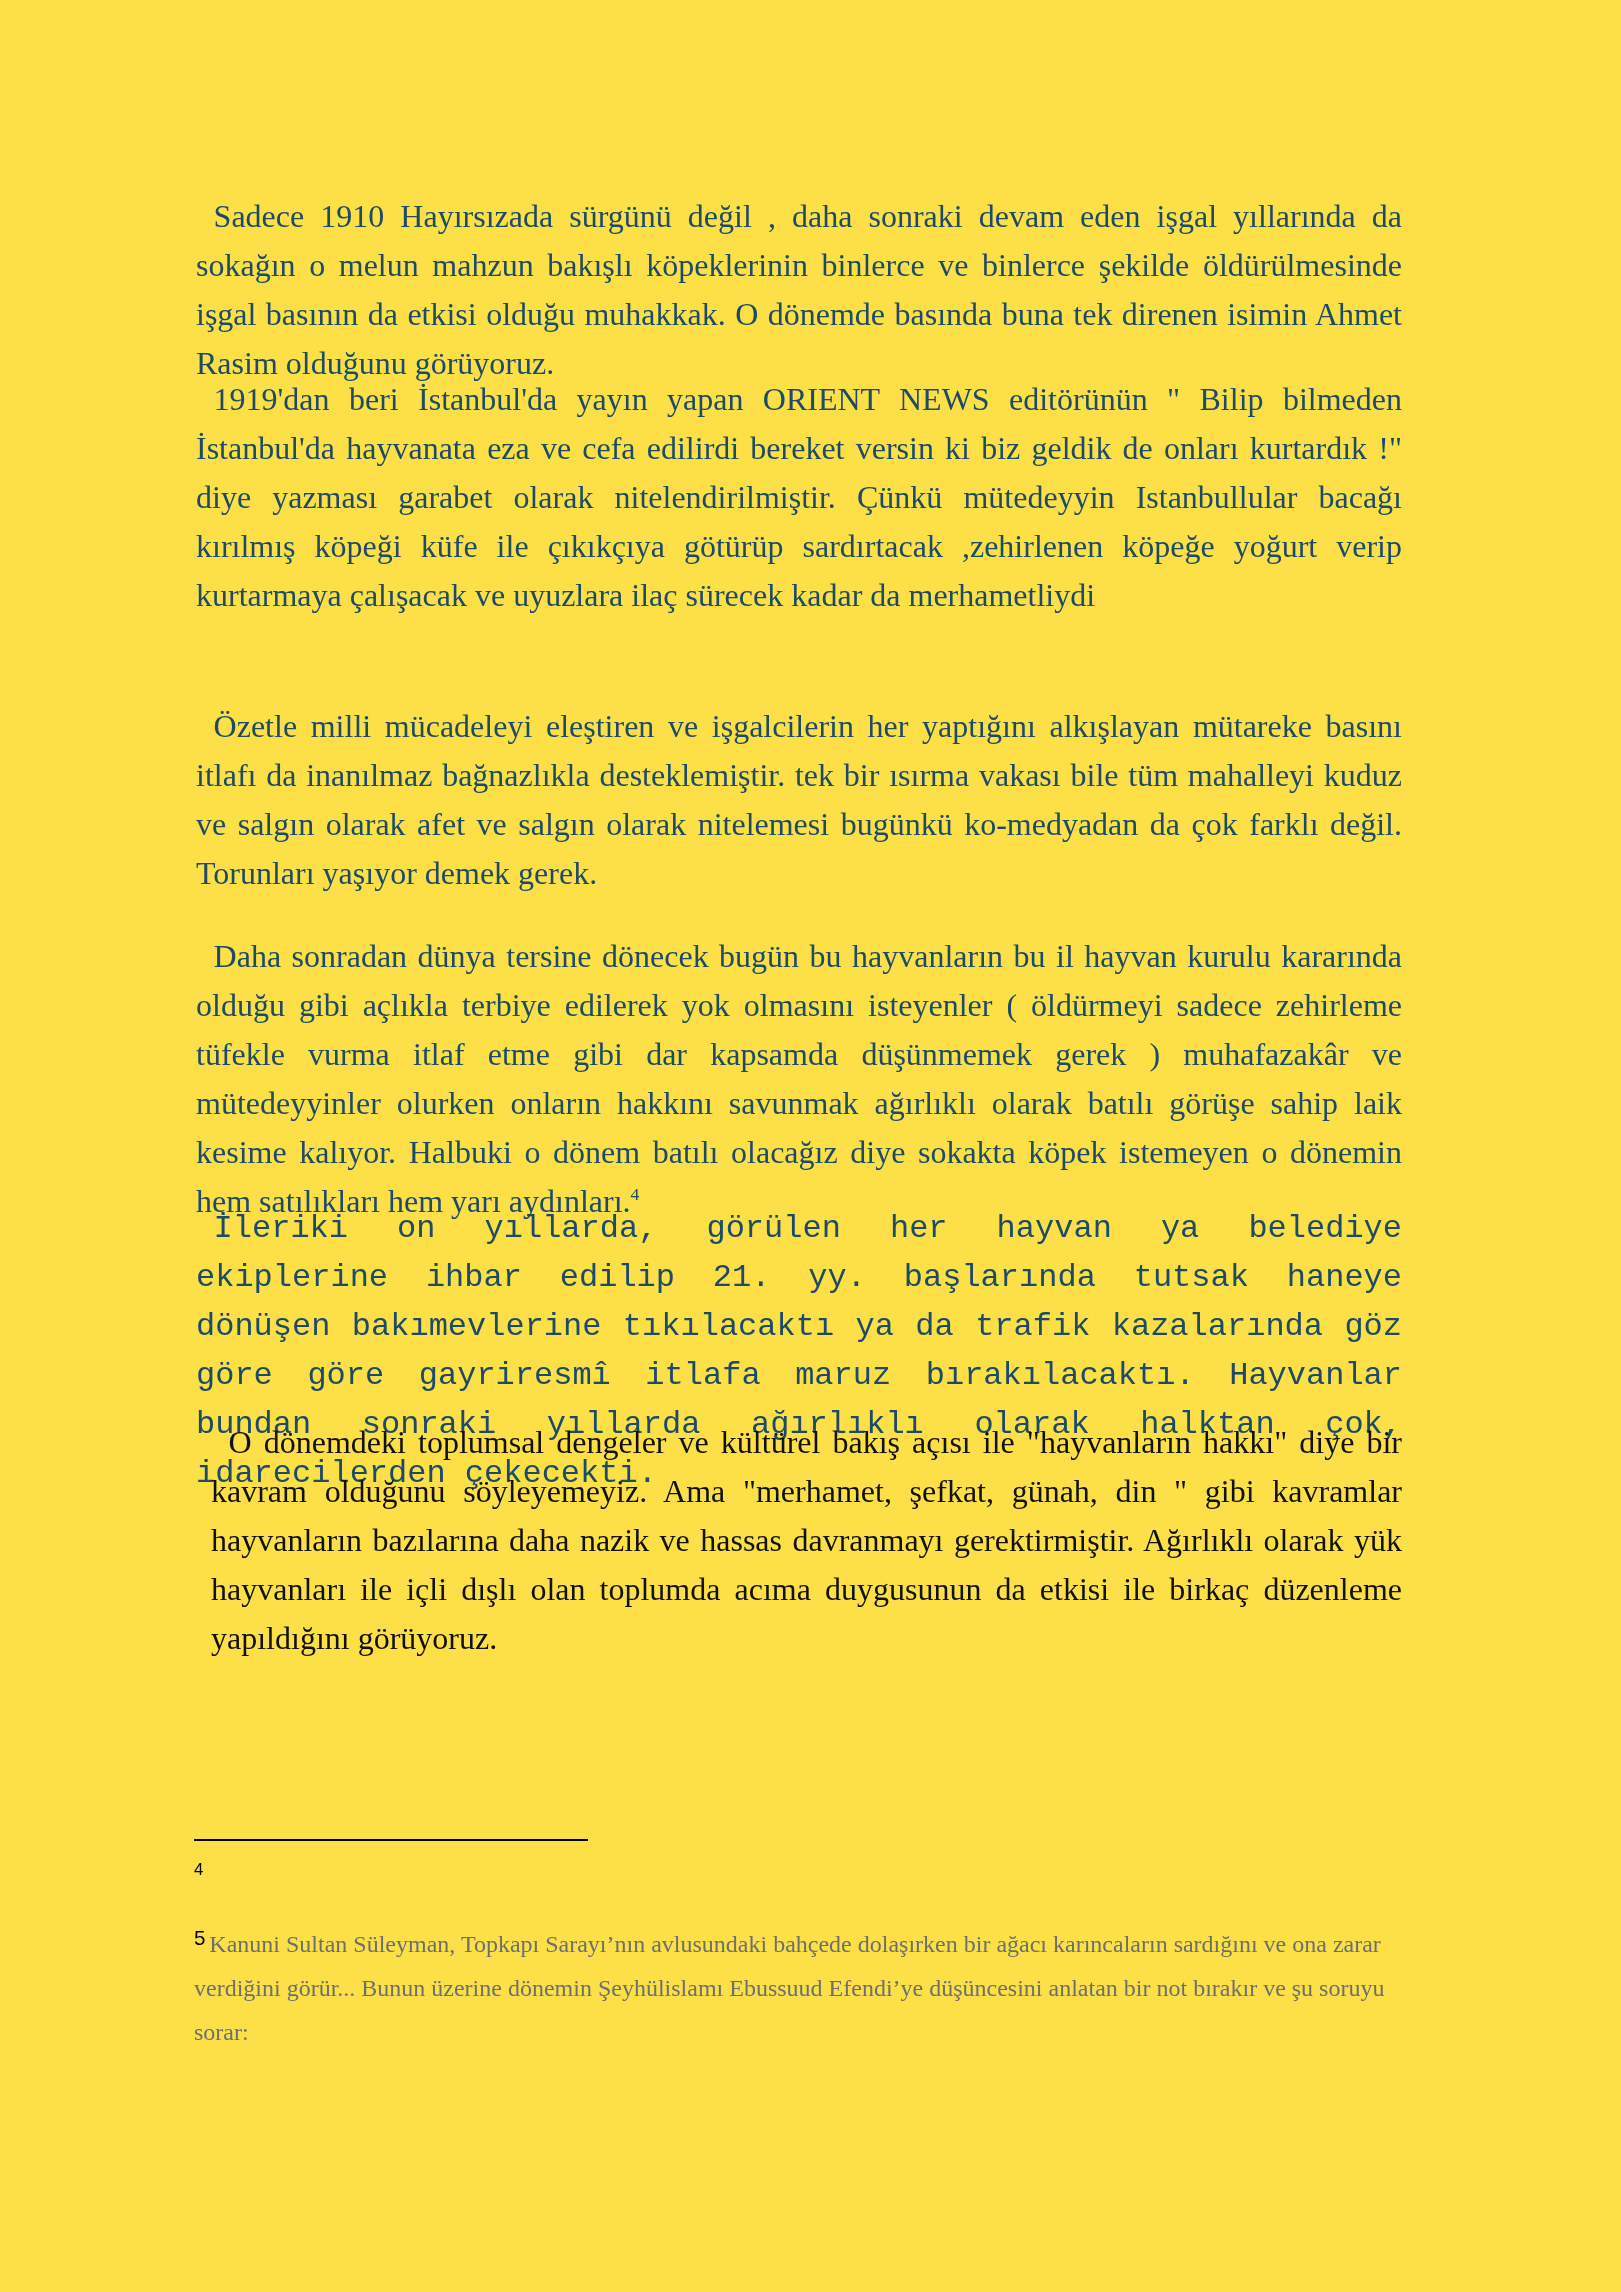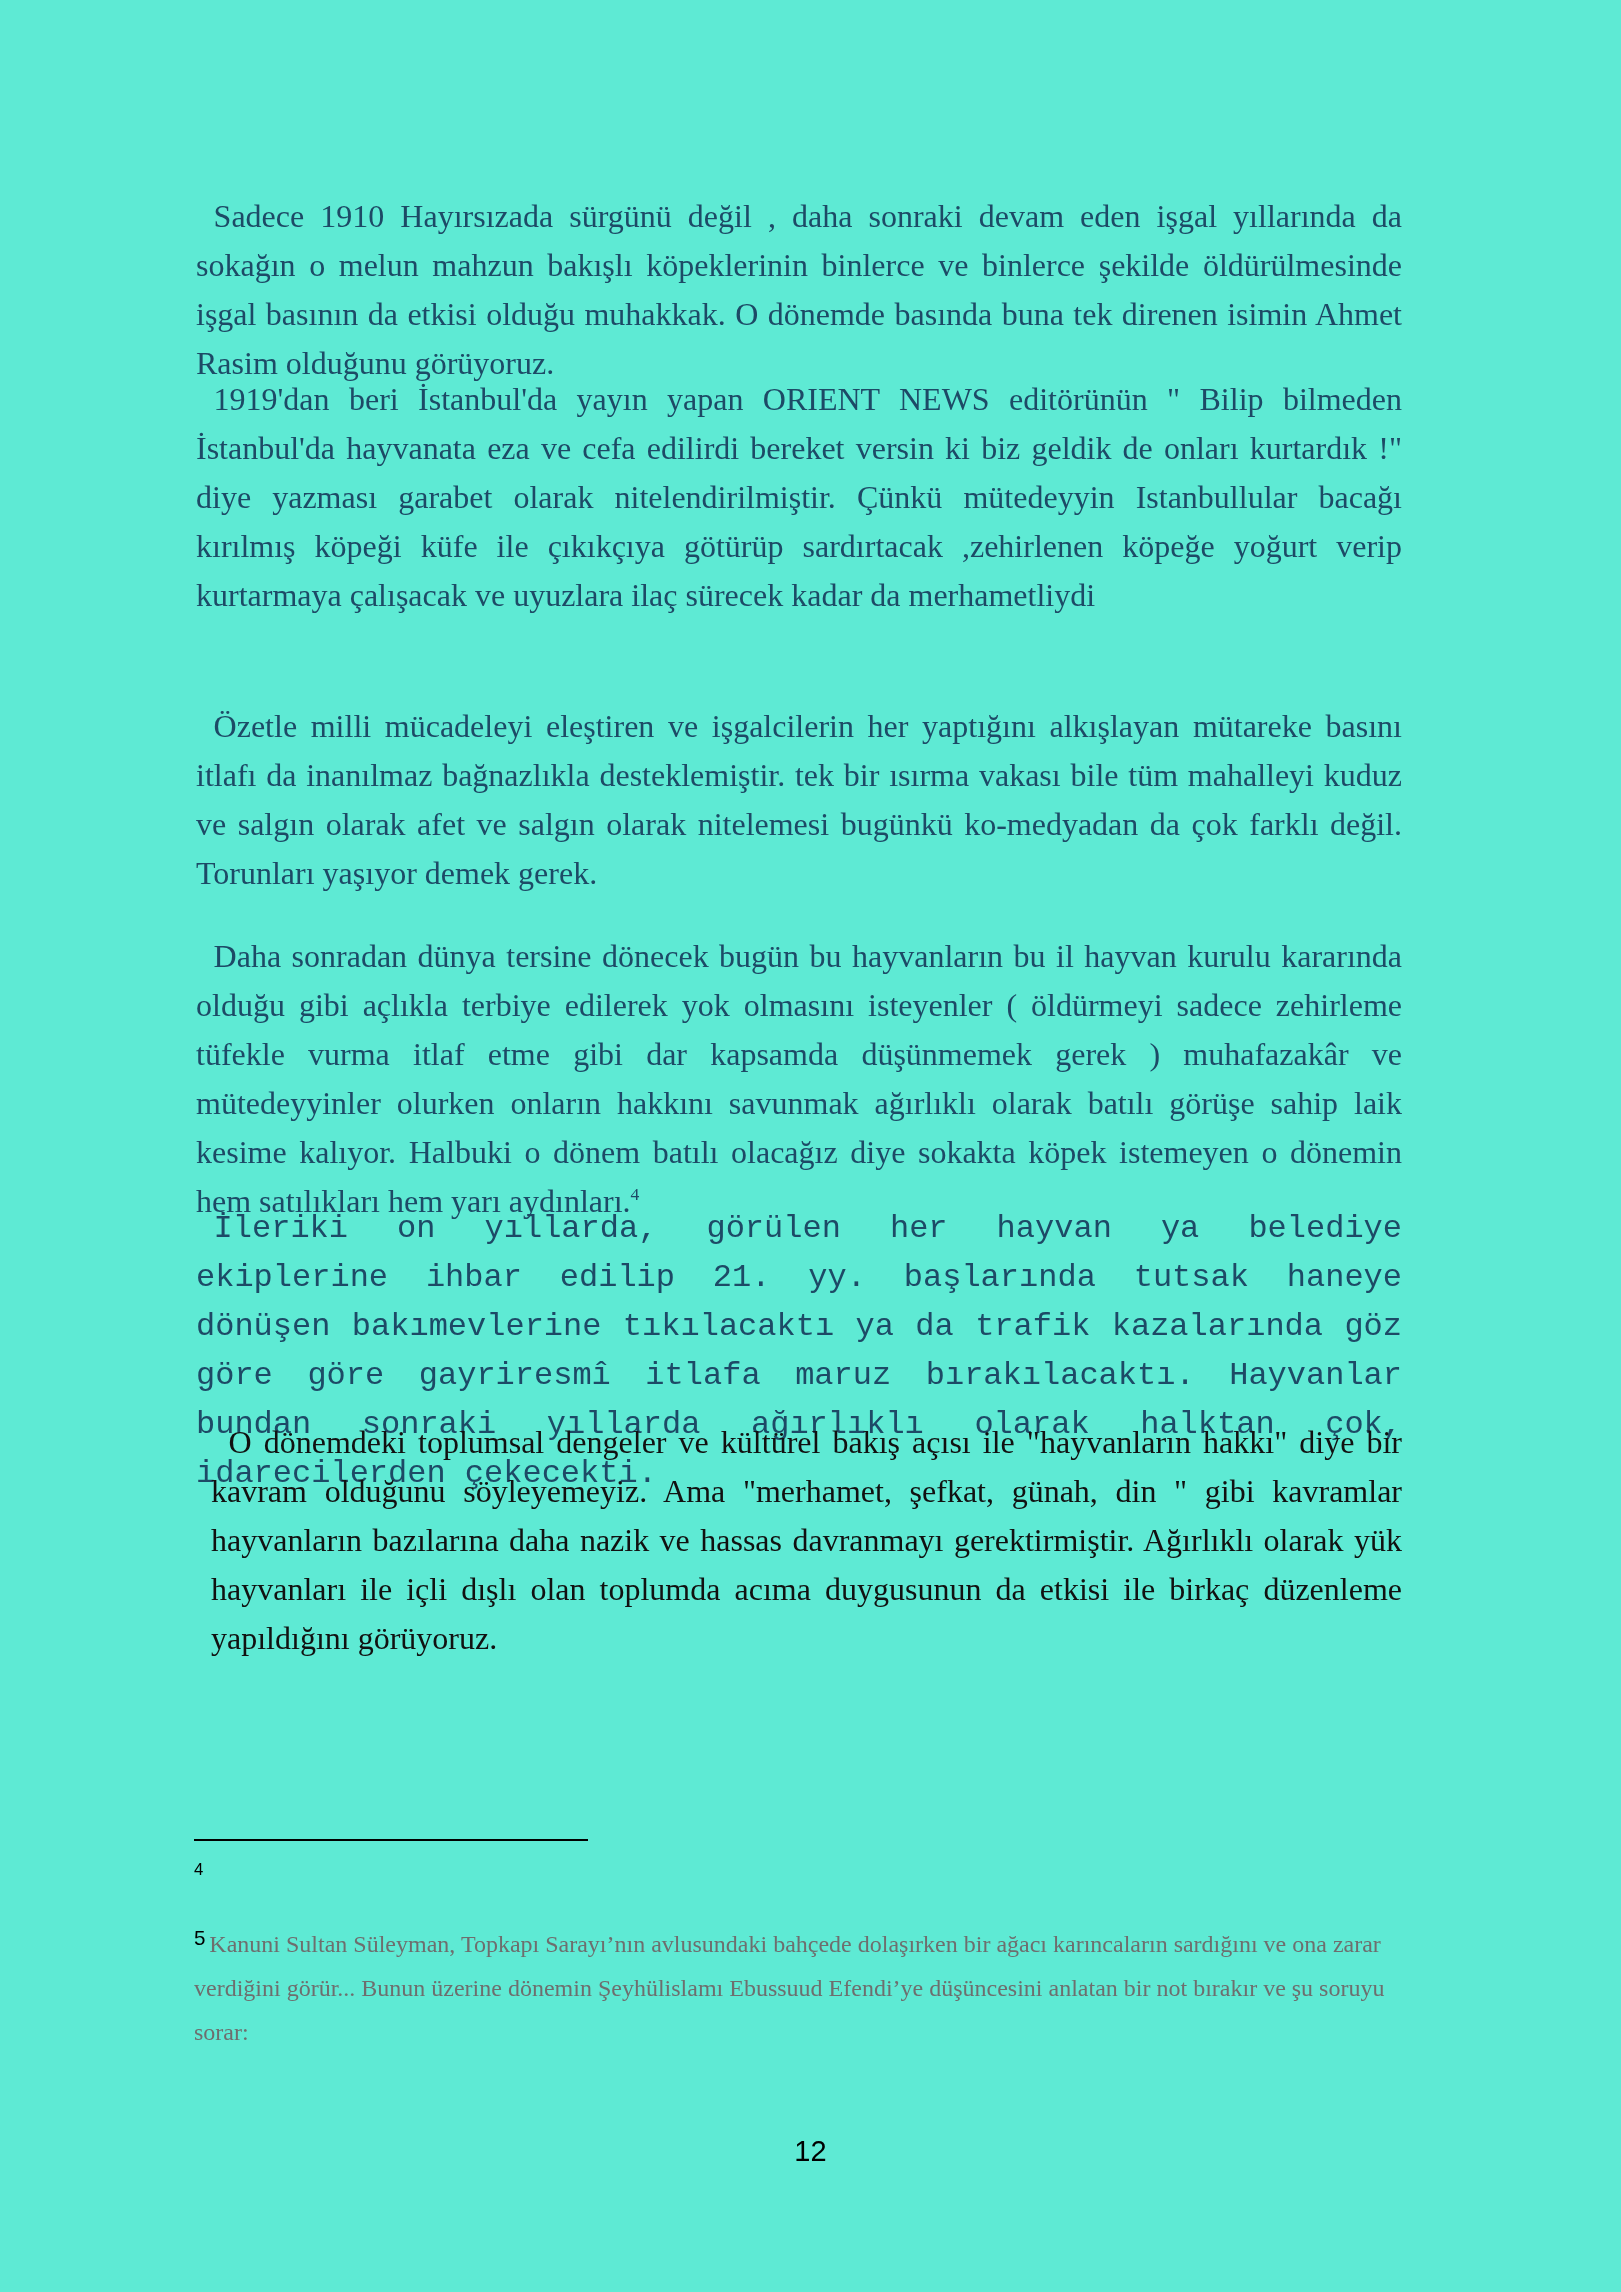--- a/index.html
+++ b/index.html
@@ -1,17 +1,17 @@
 <!DOCTYPE html>
 <html><head>
 <meta charset="utf-8">
 <style>
   html, body { margin: 0; padding: 0; background: #ffffff; }
   body { width: 1621px; height: 2293px; position: relative; overflow: hidden; }
-  .page { position: absolute; left: 0; top: 0; width: 1621px; height: 2293px; background: #5eead4; }
+  .page { position: absolute; left: 0; top: 0; width: 1621px; height: 2293px; background: #fde047; }
   .body-text {
     position: absolute;
     left: 196px;
     width: 1206px;
     font-family: "Liberation Serif", "DejaVu Serif", serif;
     font-size: 32px;
     line-height: 49px;
     text-align: justify;
     margin: 0;
   }
@@ -78,16 +78,15 @@
 
   <div class="fn4">
     <span>4</span>
     <span></span>
   </div>
 
   <div class="fn5">
     <span class="fnnum">5</span><span>Kanuni Sultan Süleyman, Topkapı Sarayı’nın avlusundaki bahçede dolaşırken bir ağacı karıncaların sardığını ve ona zarar verdiğini görür... Bunun üzerine dönemin Şeyhülislamı Ebussuud Efendi’ye düşüncesini anlatan bir not bırakır ve şu soruyu sorar:</span>
   </div>
 
-  <div class="page-number">12</div>
 
 </div>
 
 
 </body></html>

